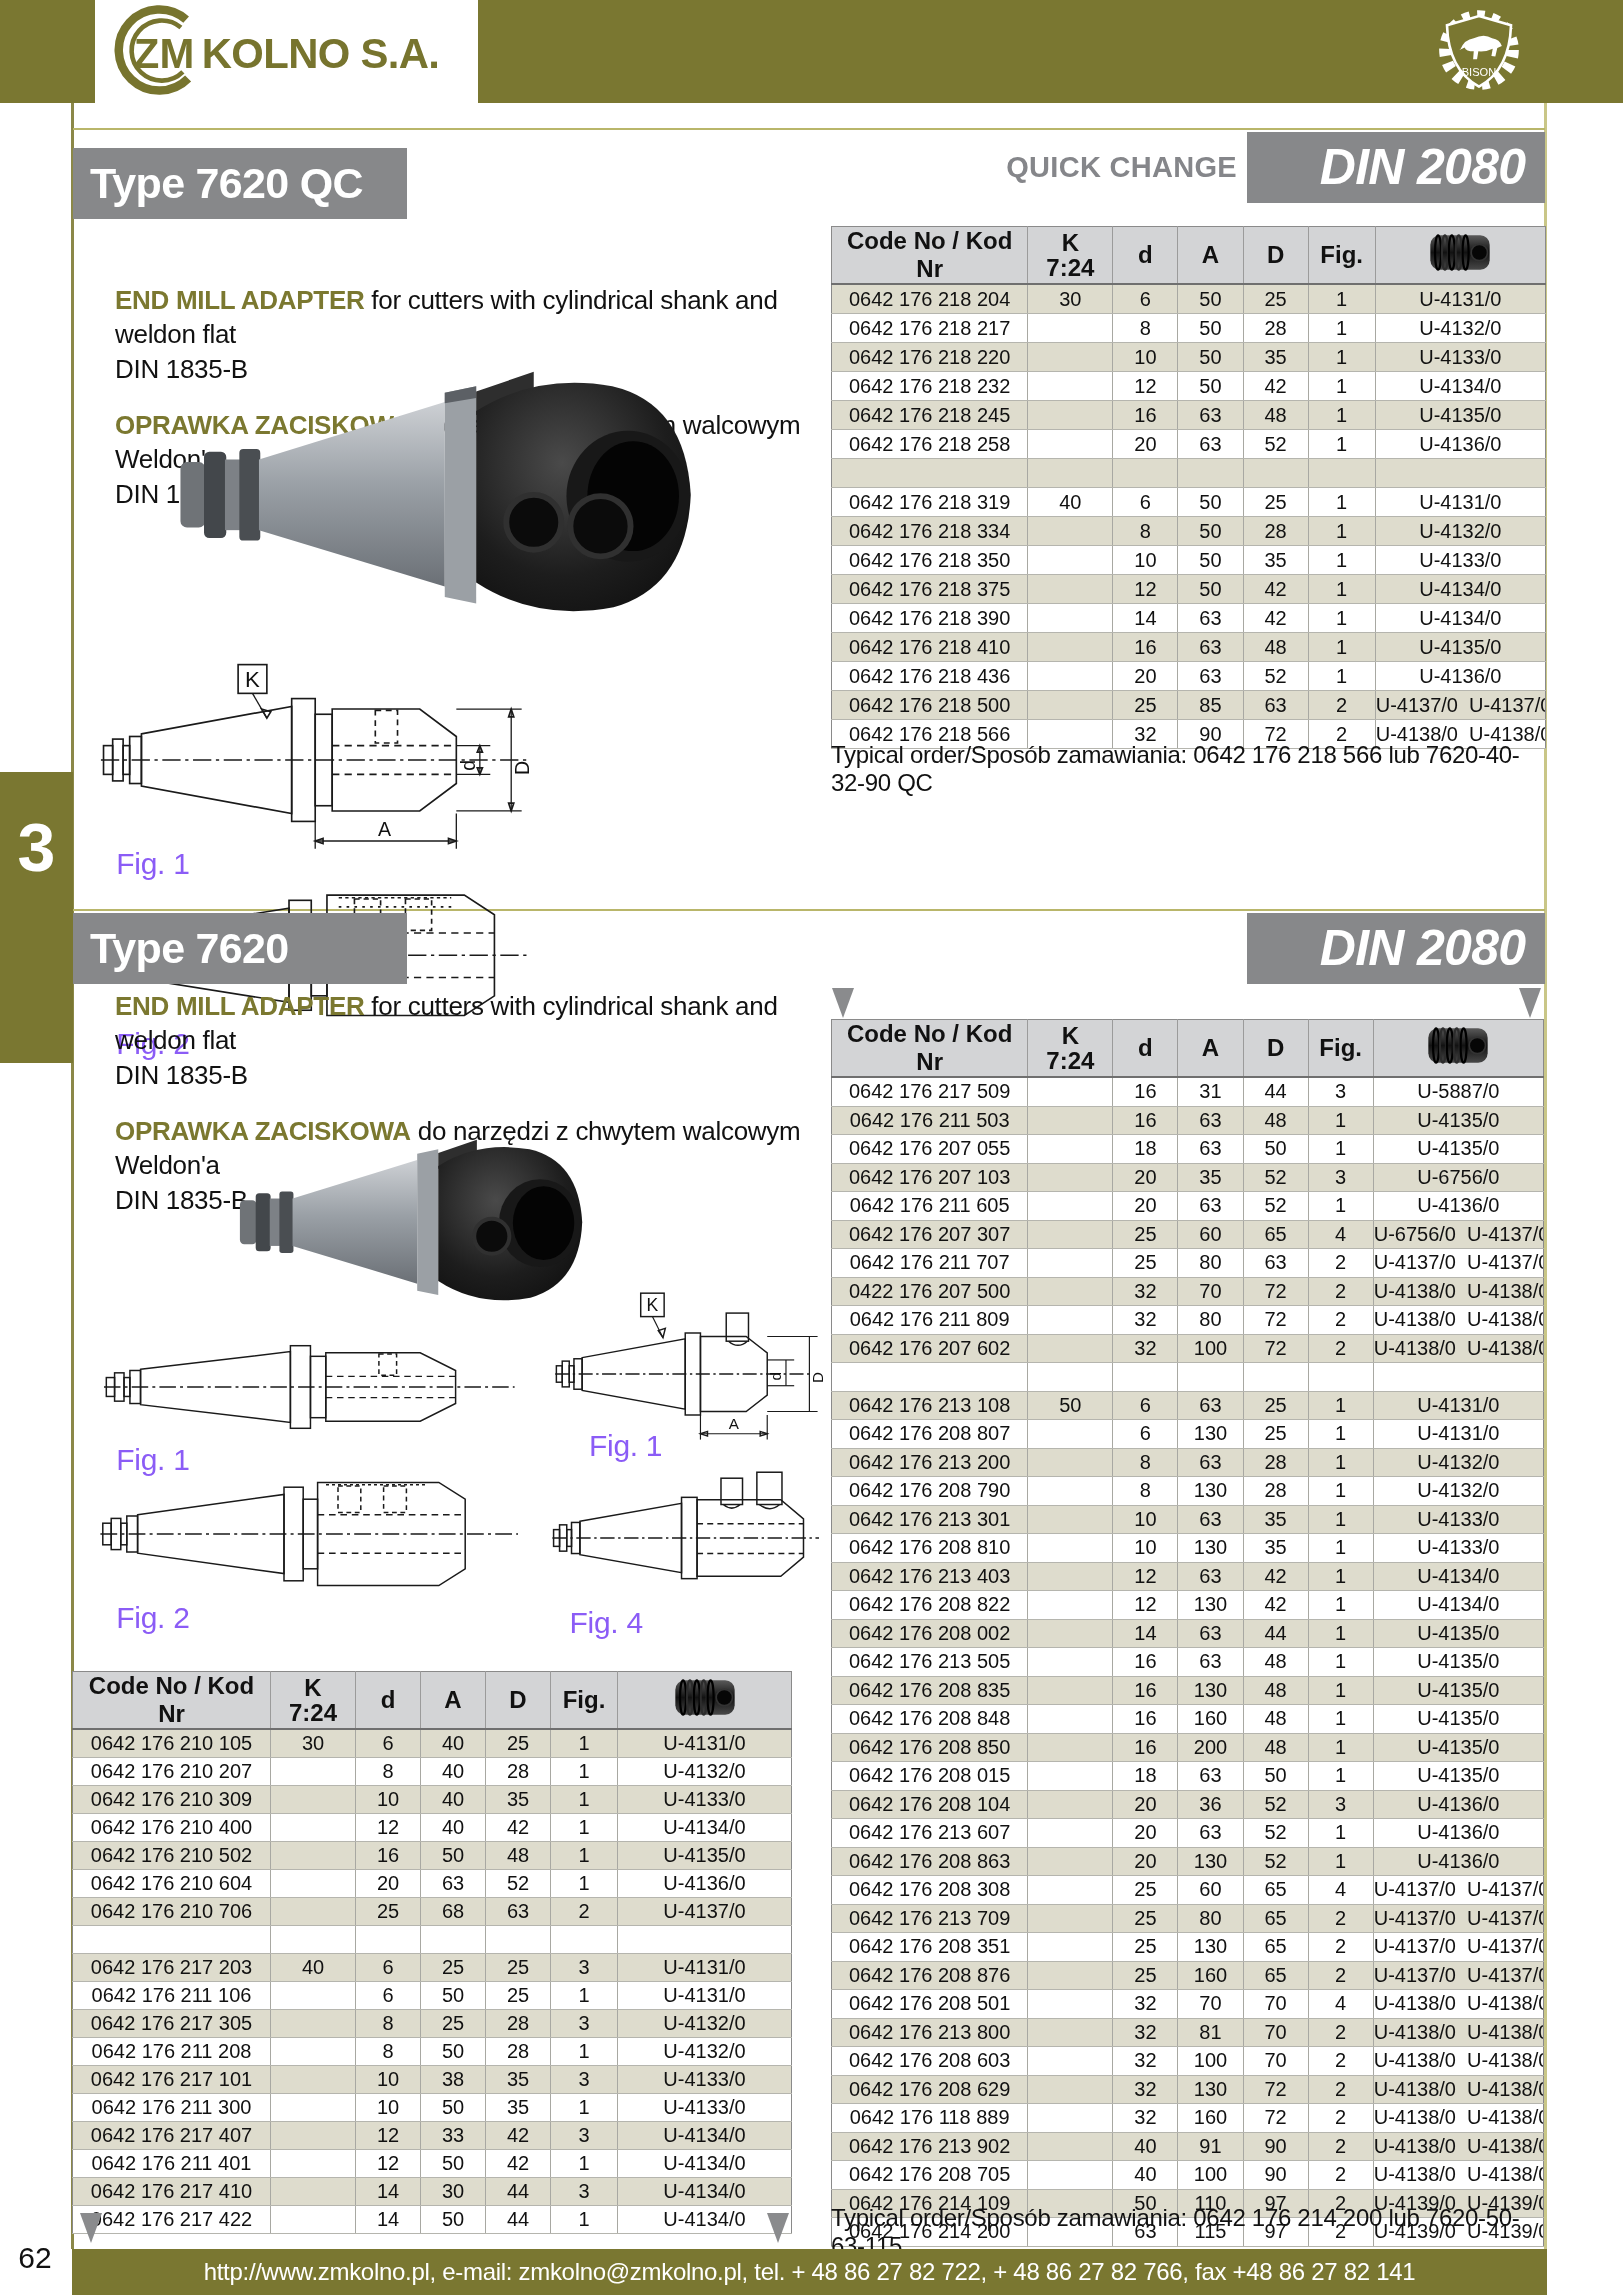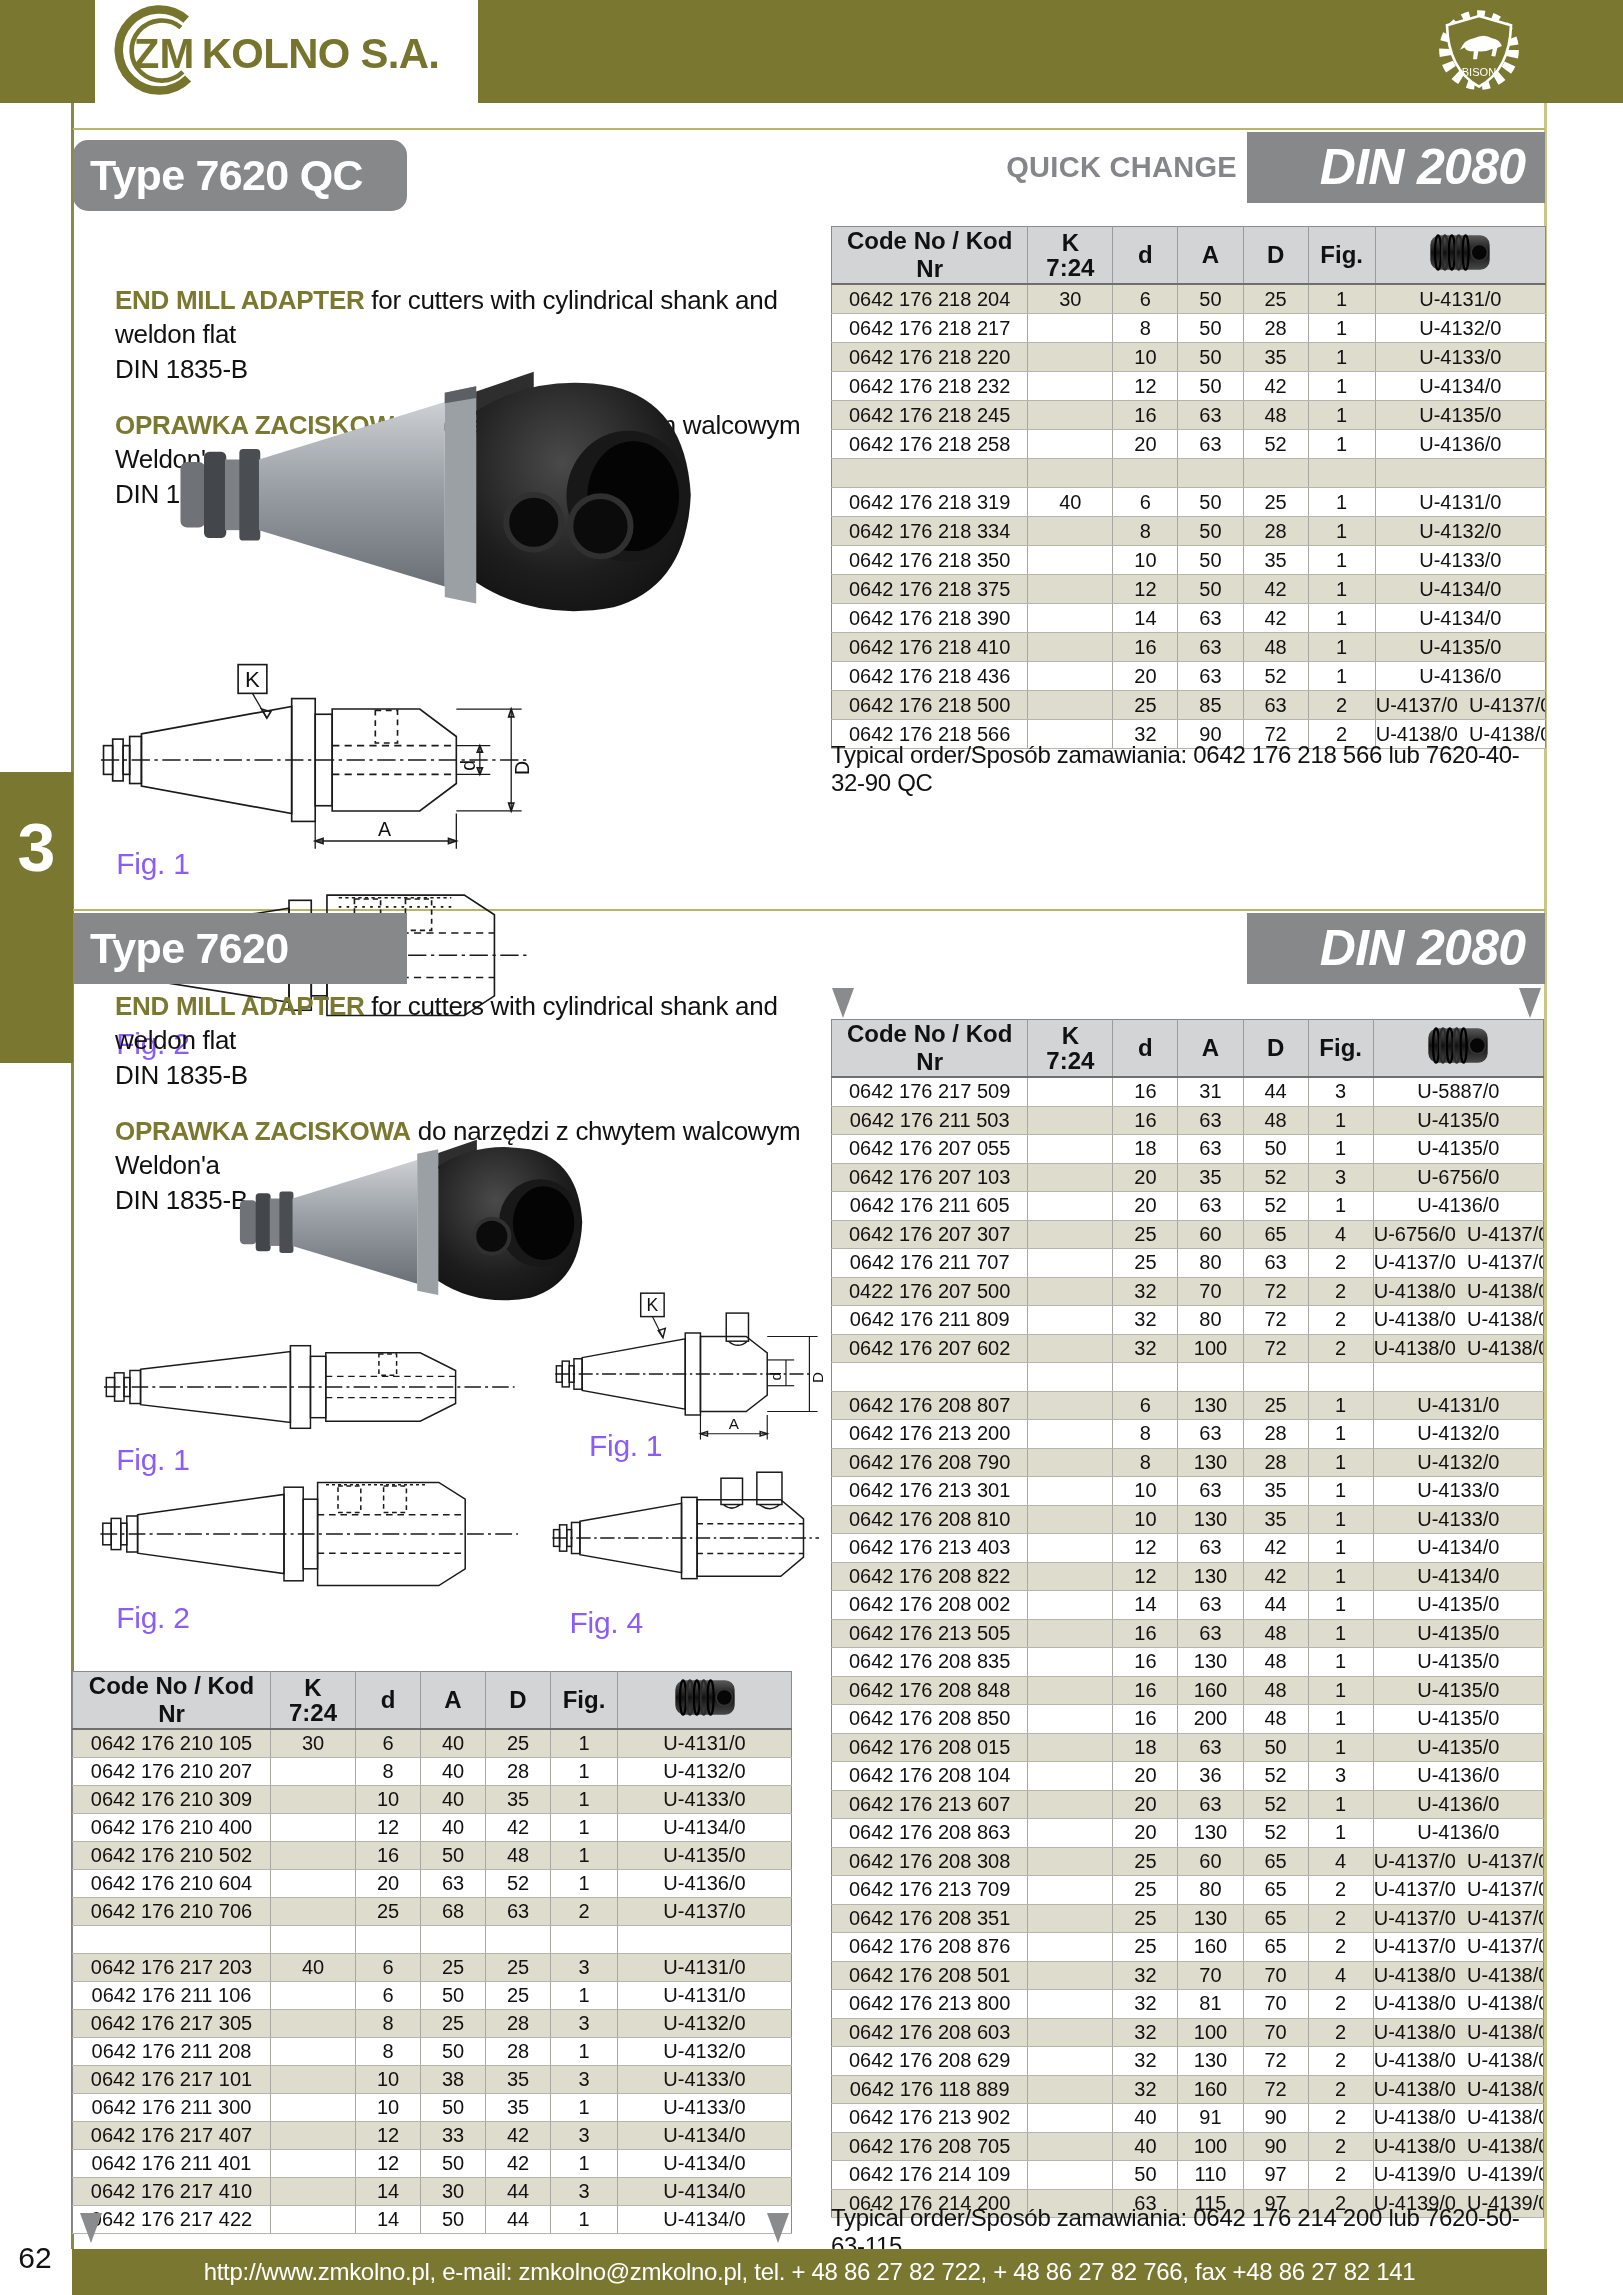--- a/index.html
+++ b/index.html
@@ -91,21 +91,21 @@
     </div>
   </div>
 
   <div class="abs vline-l"></div>
   <div class="abs vline-r"></div>
   <div class="abs hline" style="left:73px;top:128px;width:1472px;"></div>
   <div class="abs hline" style="left:73px;top:909px;width:1472px;"></div>
 
   <div class="abs tab3">3</div>
 
-  <div class="abs titlebox" style="left:73px;top:140px;border-radius:15px;">Type 7620 QC</div>
+  <div class="abs titlebox" style="left:73px;top:148px;">Type 7620 QC</div>
   <div class="abs quickchange" style="left:949px;top:132px;">QUICK CHANGE</div>
   <div class="abs dinbox" style="left:1247px;top:132px;">DIN 2080</div>
 
   <div class="abs desc" style="left:115px;top:283px;">
     <p><strong class="ob">END MILL ADAPTER</strong><span> for cutters with cylindrical shank and weldon flat</span></p>
     <p>DIN 1835-B</p>
     <p class="gap"><strong class="ob">OPRAWKA ZACISKOWA</strong><span> do narzędzi z chwytem walcowym Weldon'a</span></p>
     <p>DIN 1835-B</p>
   </div>
 
@@ -884,20 +884,29 @@
         <tr>
           <td></td>
           <td></td>
           <td></td>
           <td></td>
           <td></td>
           <td></td>
           <td></td>
         </tr>
         <tr>
+          <td>0642 176 213 108</td>
+          <td>50</td>
+          <td>6</td>
+          <td>63</td>
+          <td>25</td>
+          <td>1</td>
+          <td>U-4131/0</td>
+        </tr>
+        <tr>
           <td>0642 176 208 807</td>
           <td></td>
           <td>6</td>
           <td>130</td>
           <td>25</td>
           <td>1</td>
           <td>U-4131/0</td>
         </tr>
         <tr>
           <td>0642 176 213 200</td>

